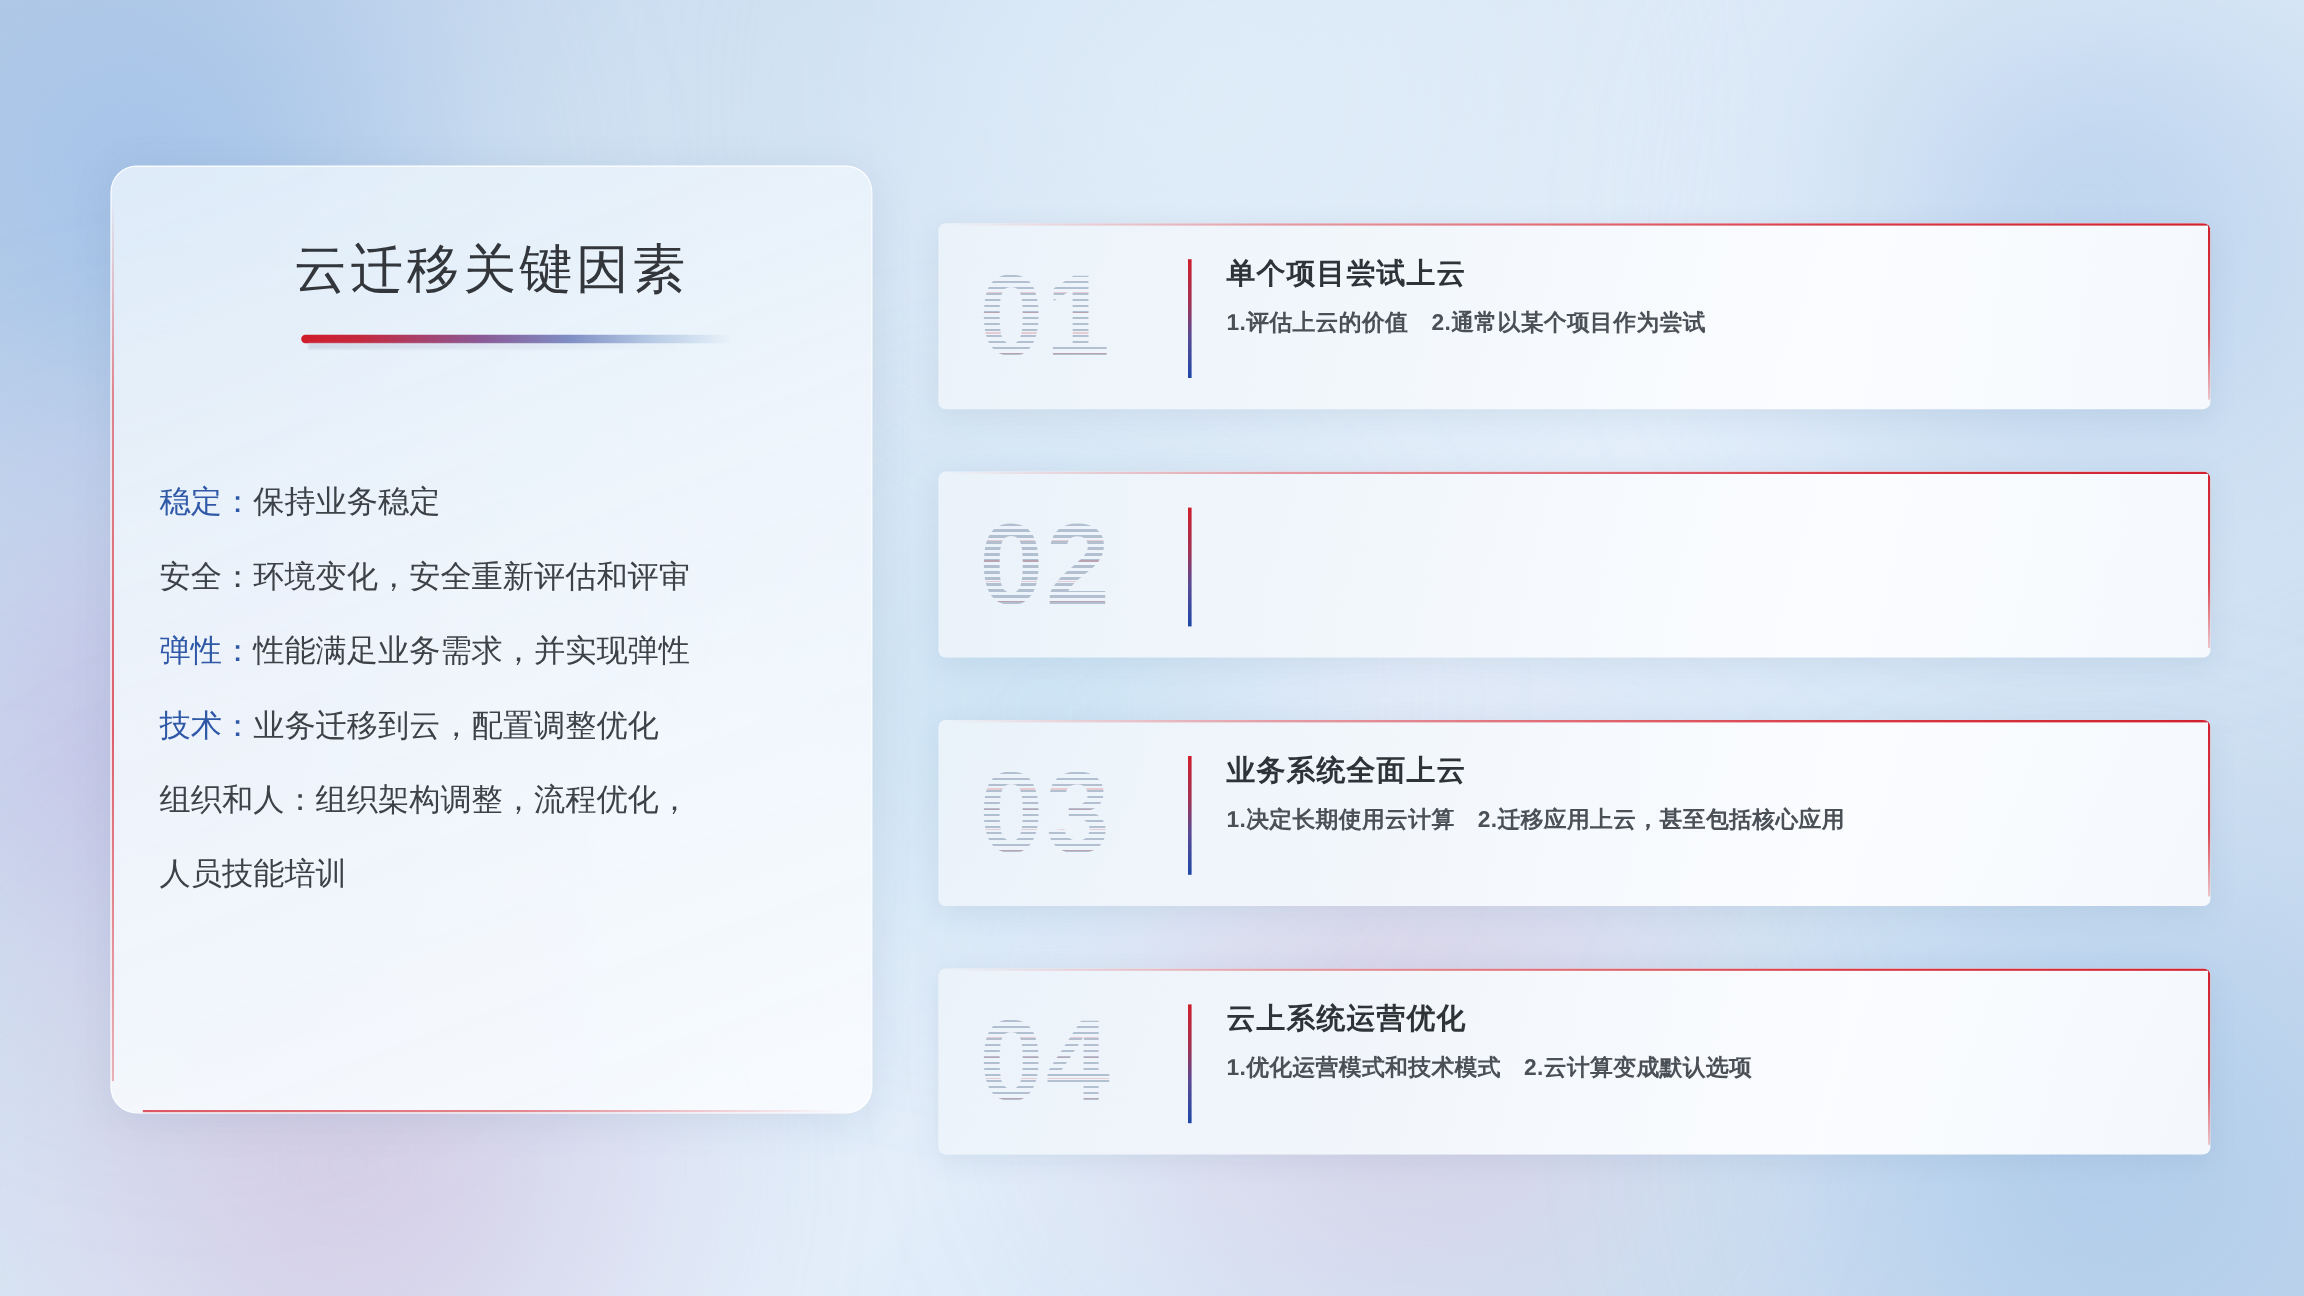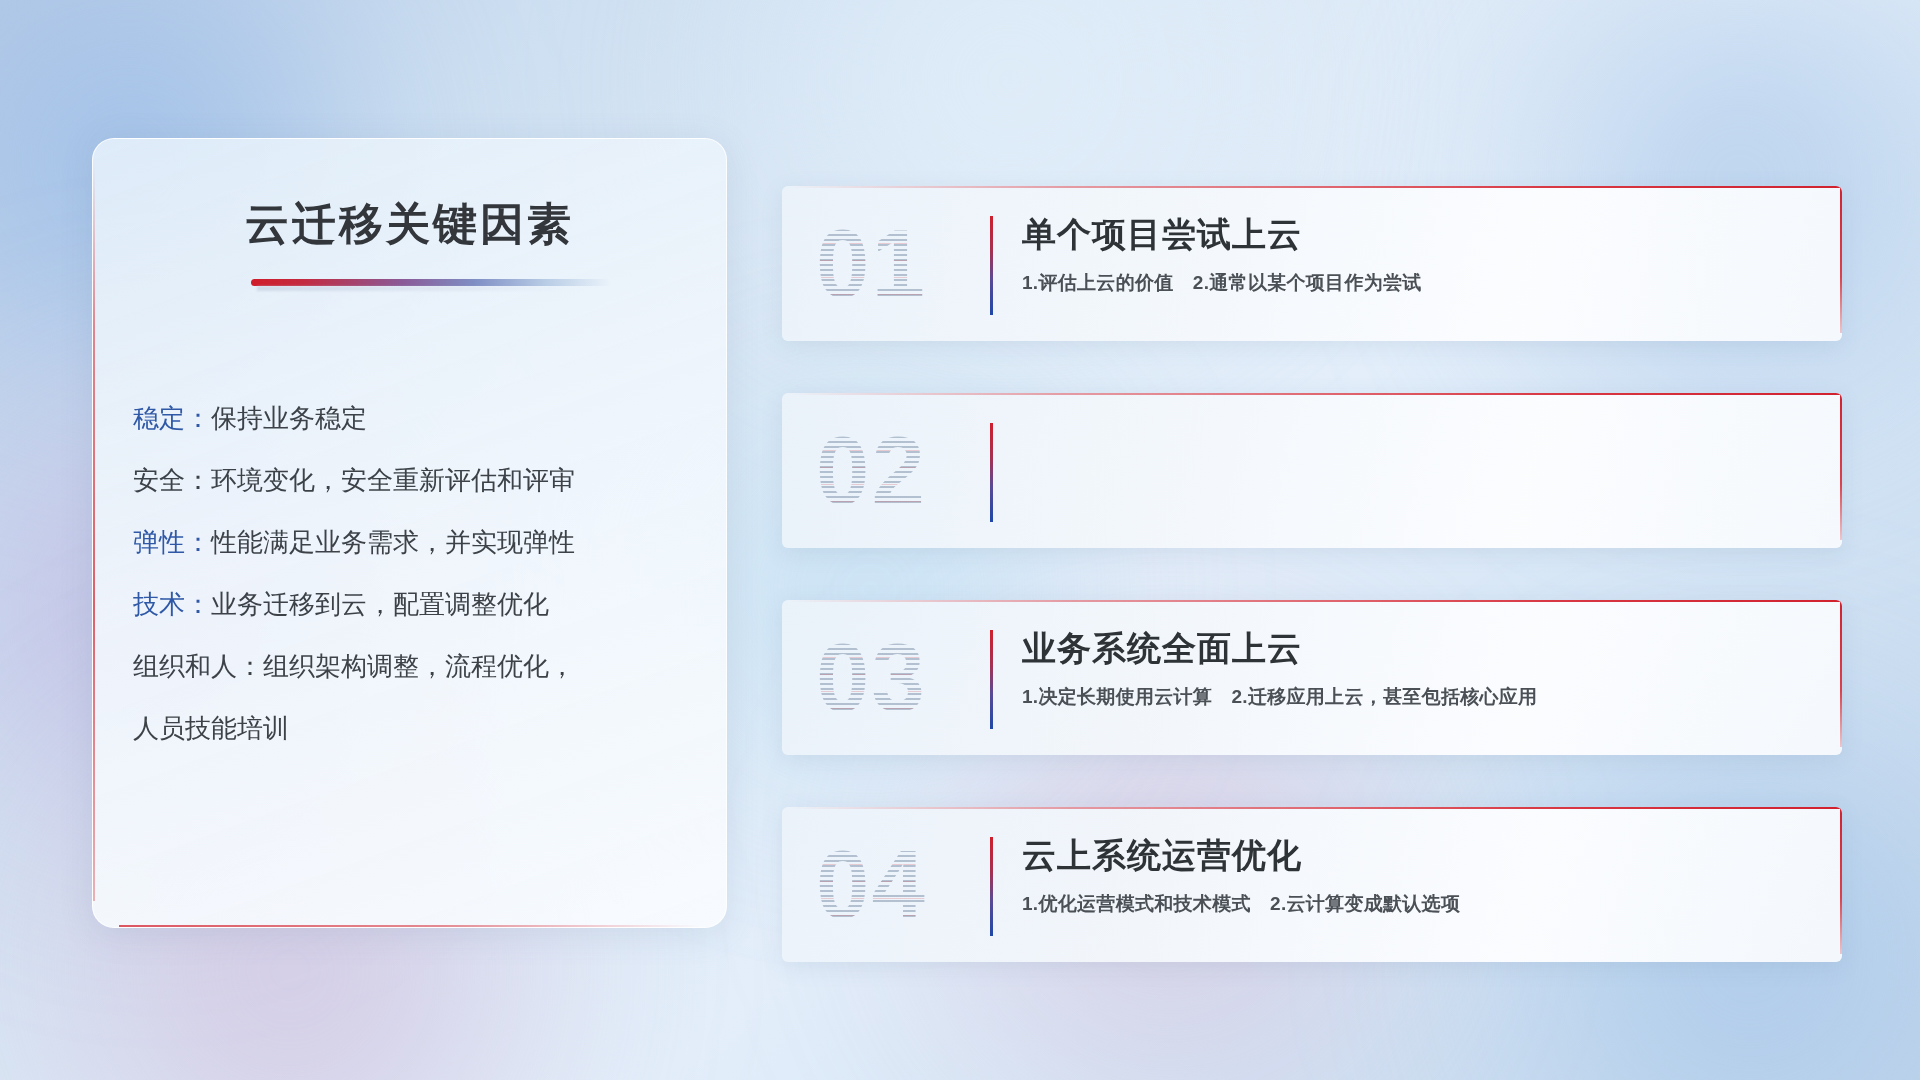--- a/index.html
+++ b/index.html
@@ -54,21 +54,21 @@
     background:linear-gradient(180deg, rgba(214,46,58,0) 0%, rgba(214,46,58,.55) 22%, rgba(214,46,58,.75) 60%, rgba(214,46,58,.35) 100%);
   }
   .left-card::after{
     content:""; position:absolute; left:26px; right:26px; bottom:0; height:2px;
     background:linear-gradient(90deg, rgba(214,46,58,.8) 0%, rgba(214,46,58,.55) 55%, rgba(214,46,58,0) 100%);
   }
 
   .panel-title {
     position:absolute; left:0; right:0; top:56px;
     text-align:center;
-    font-size:44px; font-weight:bold; letter-spacing:3px;
+    font-size:44px; font-weight:normal; letter-spacing:3px;
     color:#33373c;
   }
   .title-rule {
     position:absolute; left:158px; top:140px;
     width:360px; height:7px;
     border-radius:4px;
     background:linear-gradient(90deg, #d01c2a 0%, #c4293f 14%, #8a5a97 42%, #7f8ec4 62%, #b9cde6 82%, rgba(200,218,238,0) 100%);
   }
   .title-rule::after{
     content:""; position:absolute; left:6px; top:7px; right:40px; height:5px;
@@ -130,21 +130,21 @@
     user-select:none; pointer-events:none;
   }
 
   .divider {
     position:absolute; left:208px; top:30px; bottom:26px; width:3px;
     background:linear-gradient(180deg, #cf1f2d 0%, #a43152 36%, #5a4a94 64%, #1f47a8 100%);
   }
 
   .step-body { position:absolute; left:240px; right:30px; top:26px; }
   .step-title {
-    font-size:34px; font-weight:bold; color:#2e3338;
+    font-size:24px; font-weight:bold; color:#2e3338;
     letter-spacing:1px; margin-bottom:12px;
   }
   .step-desc {
     font-size:19px; color:#4a5056; letter-spacing:.3px; white-space:pre;font-weight:bold;
   }
 </style>
 </head>
 <body>
 
 <div class="bg">

